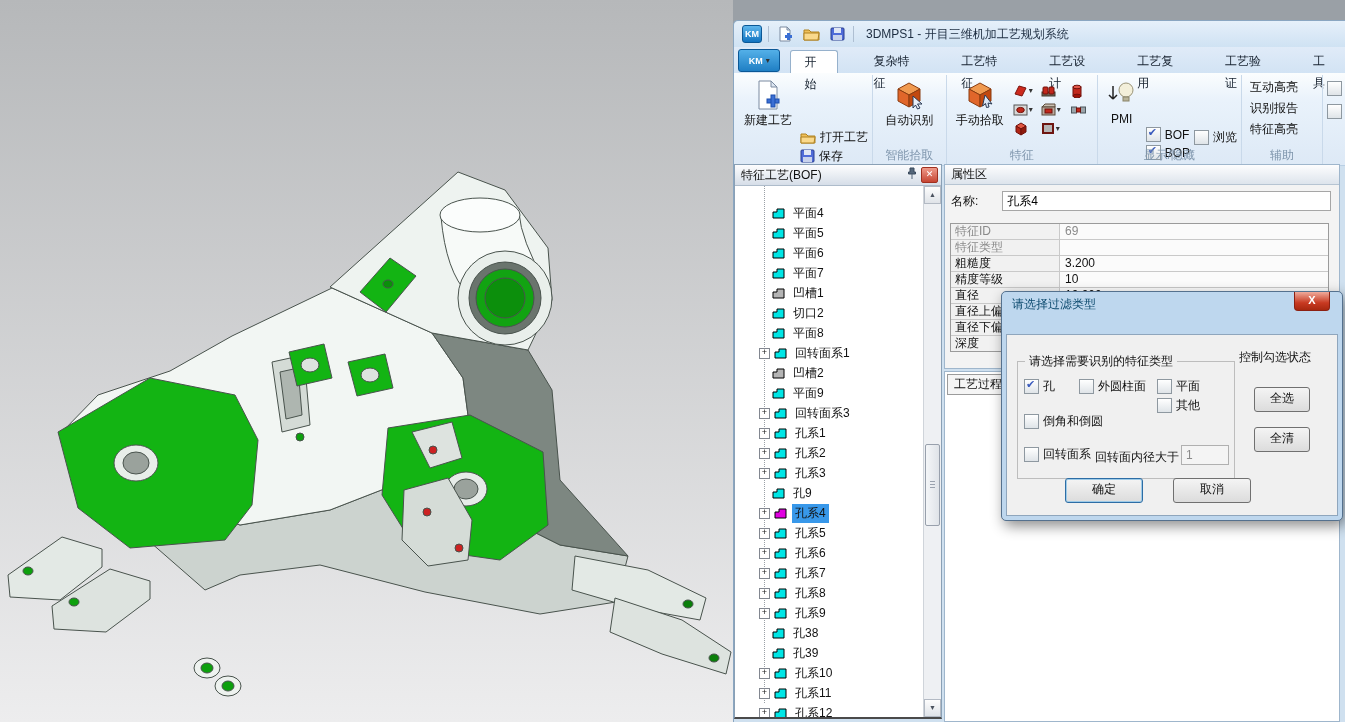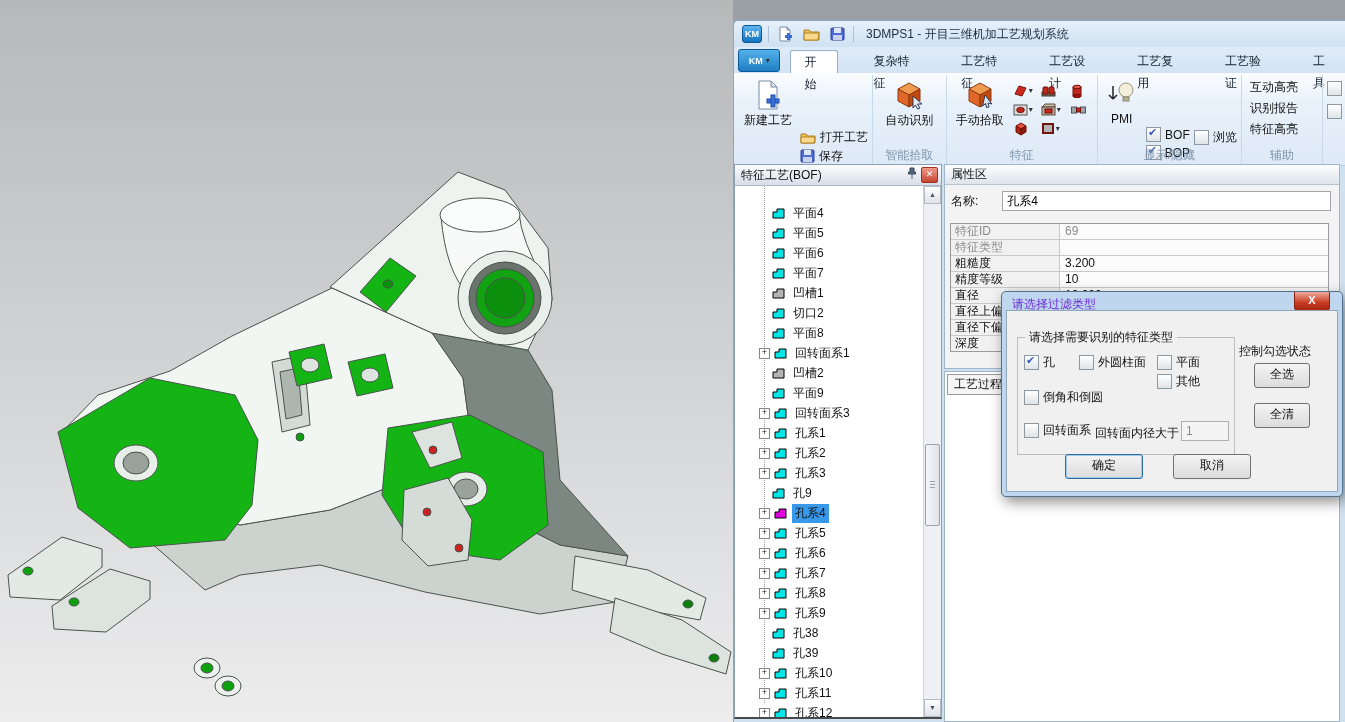--- a/index.html
+++ b/index.html
@@ -96,32 +96,32 @@
   .prow.muted .pkey,.prow.muted .pval{color:#8a8a8a;}
 
   #procpanel{position:absolute;left:0;right:0;top:207px;bottom:1px;background:#fff;border:1px solid #9fb6cc;}
   #proctab{display:inline-block;margin:2px 0 0 2px;width:62px;height:19px;line-height:19px;padding-left:6px;
            background:#f5f5f5;border:1px solid #9b9b9b;}
 
   
   #dialog{position:absolute;left:1001px;top:291px;width:332px;background:#bed7ee;
           border:1px solid #55718e;border-radius:5px;box-shadow:3px 5px 14px rgba(0,0,0,.45);
           padding:0 4px 4px;z-index:50;}
-  #dlg-title{height:18px;line-height:25px;padding-left:6px;color:#6d28d9;}
+  #dlg-title{height:42px;line-height:25px;padding-left:6px;color:#0c4a6e;}
   #dlg-close{position:absolute;top:0;right:12px;width:34px;height:18px;border:1px solid #8c2012;border-top:0;
              border-radius:0 0 4px 4px;background:linear-gradient(#efab9b,#c83a22 60%,#a82810);
              color:#fff;font-size:11px;font-weight:bold;text-align:center;line-height:17px;}
   #dlg-body{position:relative;height:180px;background:#f0f0f0;border:1px solid #8fa6bd;}
   #dlg-group{position:absolute;left:10px;top:26px;width:216px;height:116px;border:1px solid #bdbdbd;}
   #dlg-grouplabel{position:absolute;left:18px;top:18px;background:#f0f0f0;padding:0 4px;}
   .dcb{position:absolute;display:flex;align-items:center;gap:4px;white-space:nowrap;}
   #dlg-innerlabel{position:absolute;left:88px;top:114px;white-space:nowrap;}
   #dlg-spin{position:absolute;left:174px;top:110px;width:38px;height:18px;border:1px solid #b0b0b0;
             background:#f4f4f4;color:#8a8a8a;font:inherit;padding:0 4px;}
-  #dlg-ctrl-label{position:absolute;left:232px;top:32px;white-space:nowrap;}
+  #dlg-ctrl-label{position:absolute;left:232px;top:14px;white-space:nowrap;}
   .dlg-btn{position:absolute;height:23px;border:1px solid #707070;border-radius:3px;
            background:linear-gradient(#f4f4f4,#dcdcdc);text-align:center;line-height:21px;}
   #btn-selall{left:247px;top:52px;width:54px;}
   #btn-clrall{left:247px;top:92px;width:54px;}
   #btn-ok{left:58px;top:143px;width:76px;border:1px solid #2d6da5;box-shadow:0 0 0 1px #9ecbe8 inset;}
   #btn-cancel{left:166px;top:143px;width:76px;}
 </style>
 </head>
 <body>
 
@@ -372,21 +372,21 @@
 
       <div class="rgroup" style="width:142px;">
         <div class="bigbtn" style="width:40px;">
           <svg width="28" height="30">
               <circle cx="18" cy="10" r="7" fill="#f3efda" stroke="#9a9478"></circle>
               <rect x="15" y="17" width="6" height="4" fill="#b9b49a" stroke="#8a8468"></rect>
               <path d="M5,6 v13 M5,19 l-4,-4 M5,19 l4,-4" stroke="#222" stroke-width="1.5" fill="none"></path>
             </svg>
           <span class="blabel">PMI</span>
         </div>
-        <div class="smallcol" style="padding-top:2px;align-items:center;">
+        <div class="smallcol" style="padding-top:2px;">
           <div class="cbrow">
             <span class="cb checked"></span>
             <span>BOF</span>
           </div>
           <div class="cbrow">
             <span class="cb checked"></span>
             <span>BOP</span>
           </div>
           <div class="cbrow">
             <span class="cb checked"></span>

